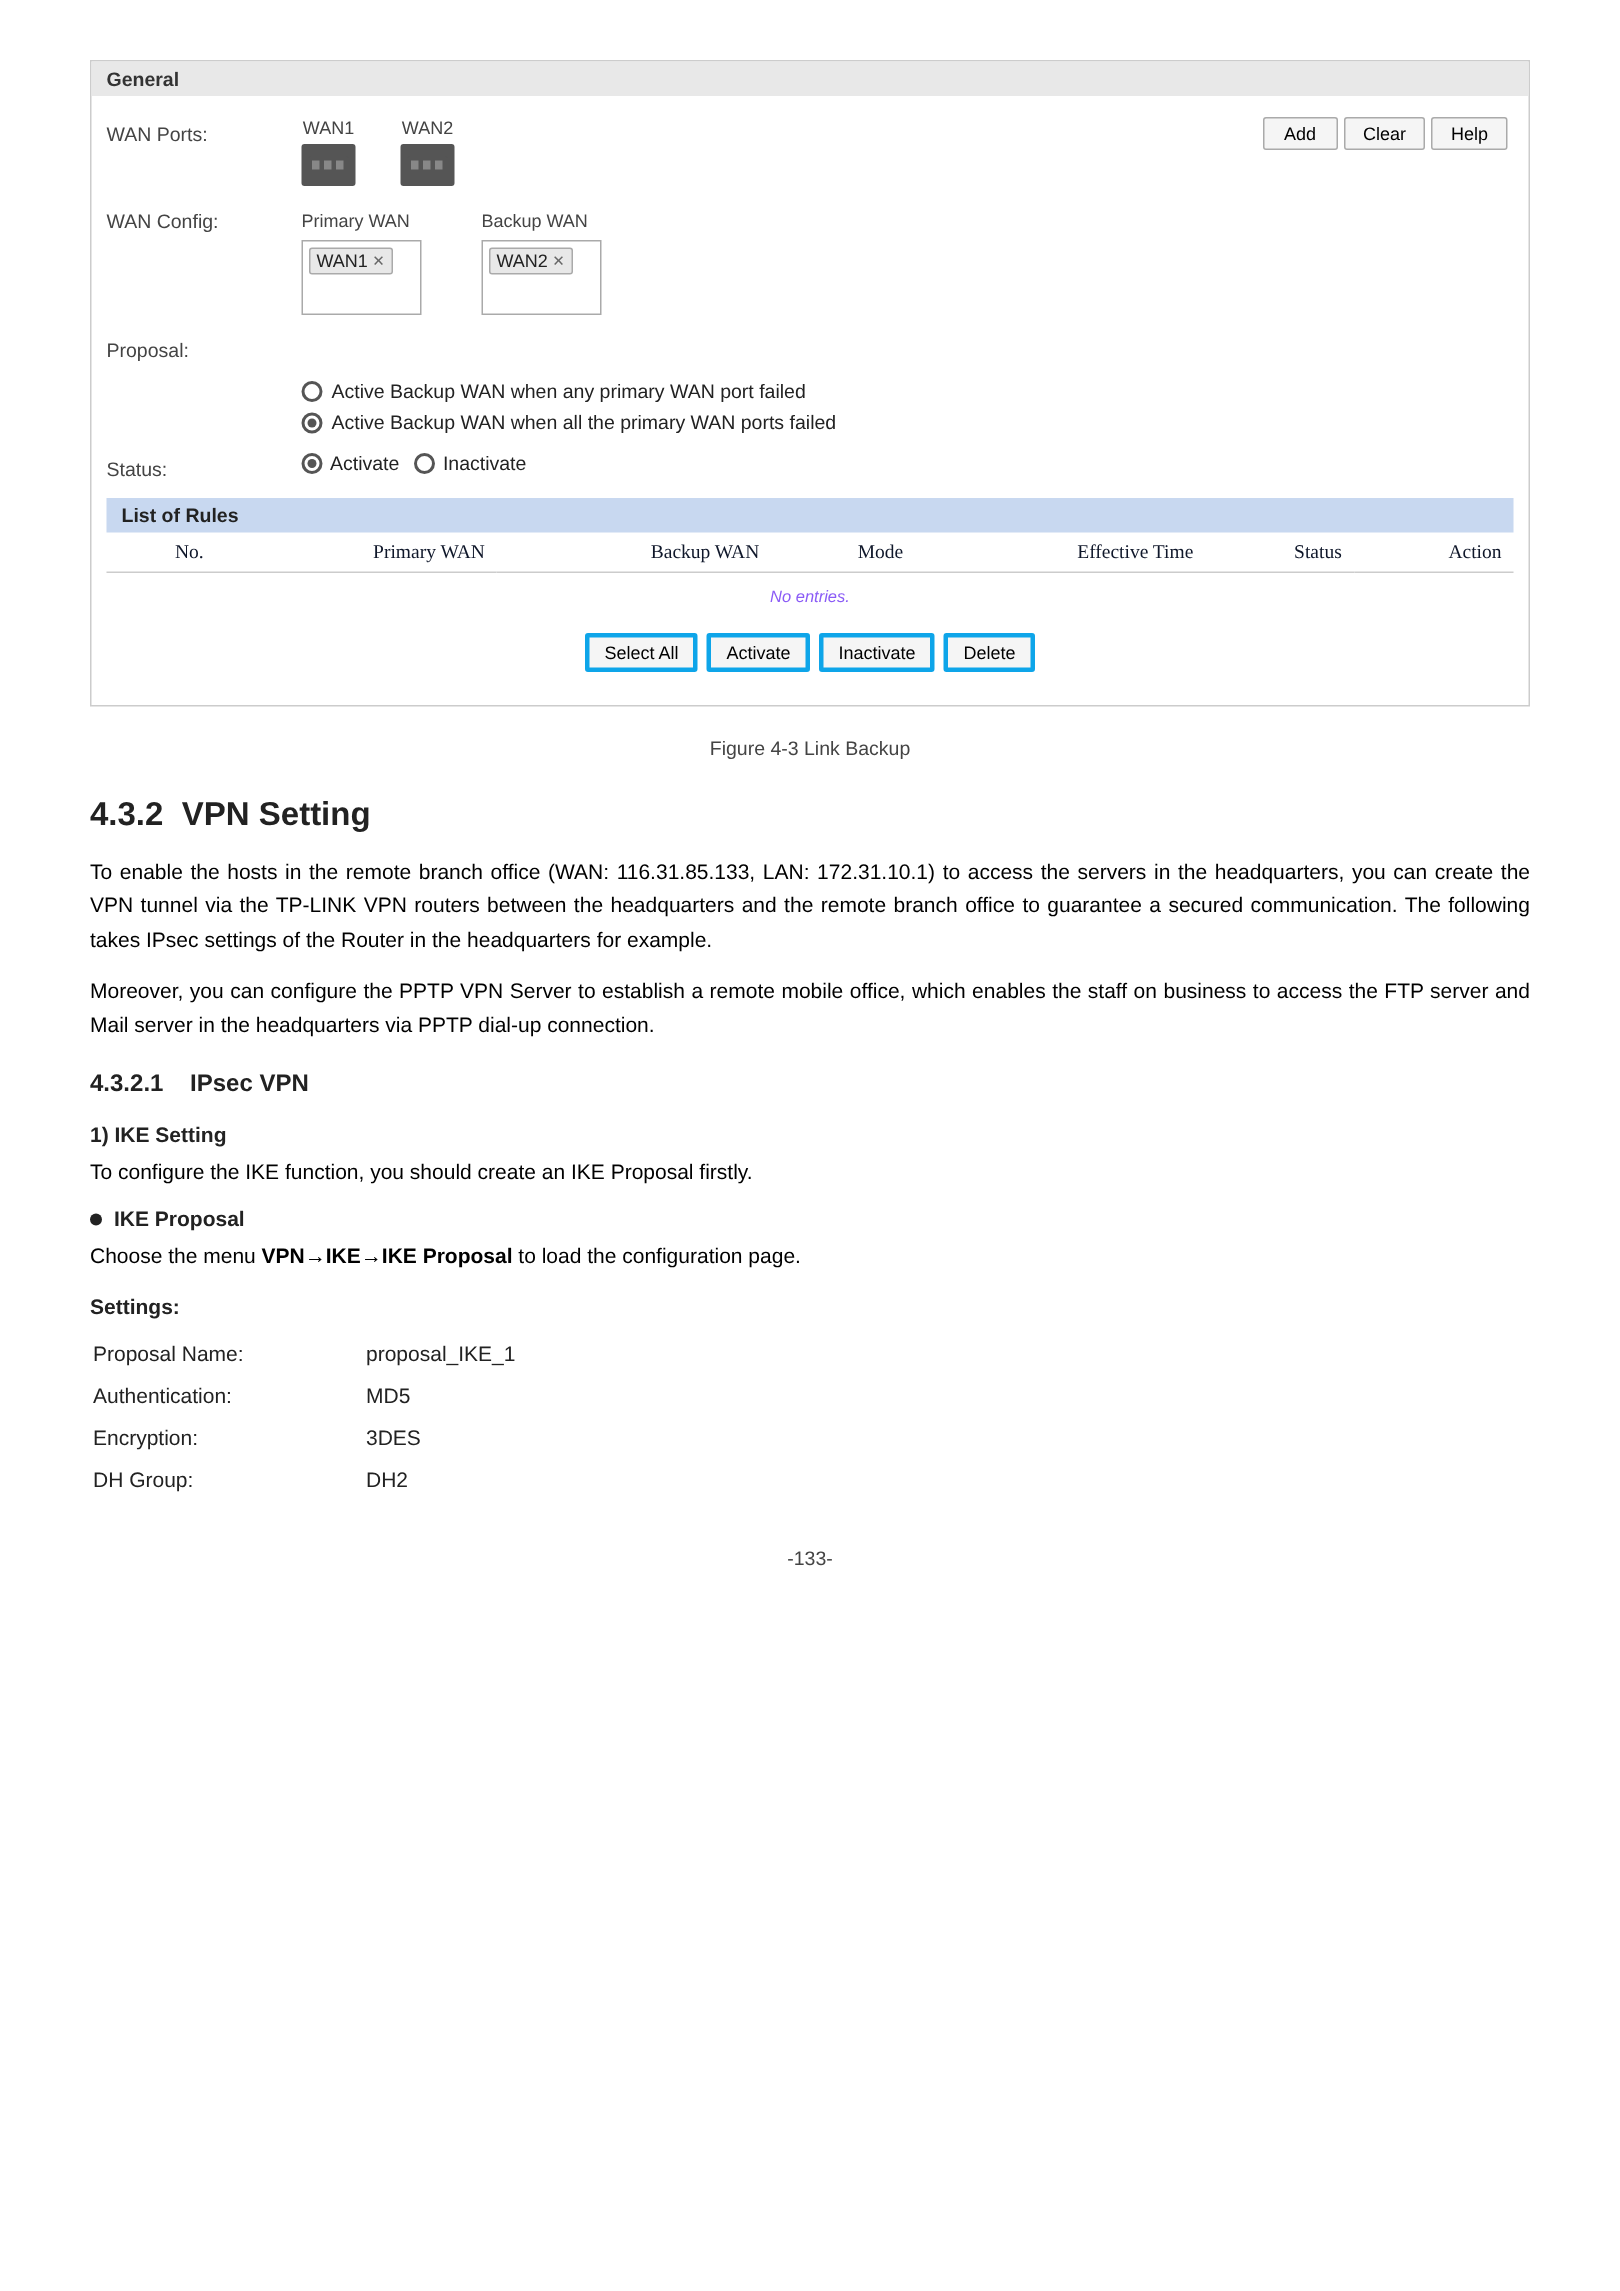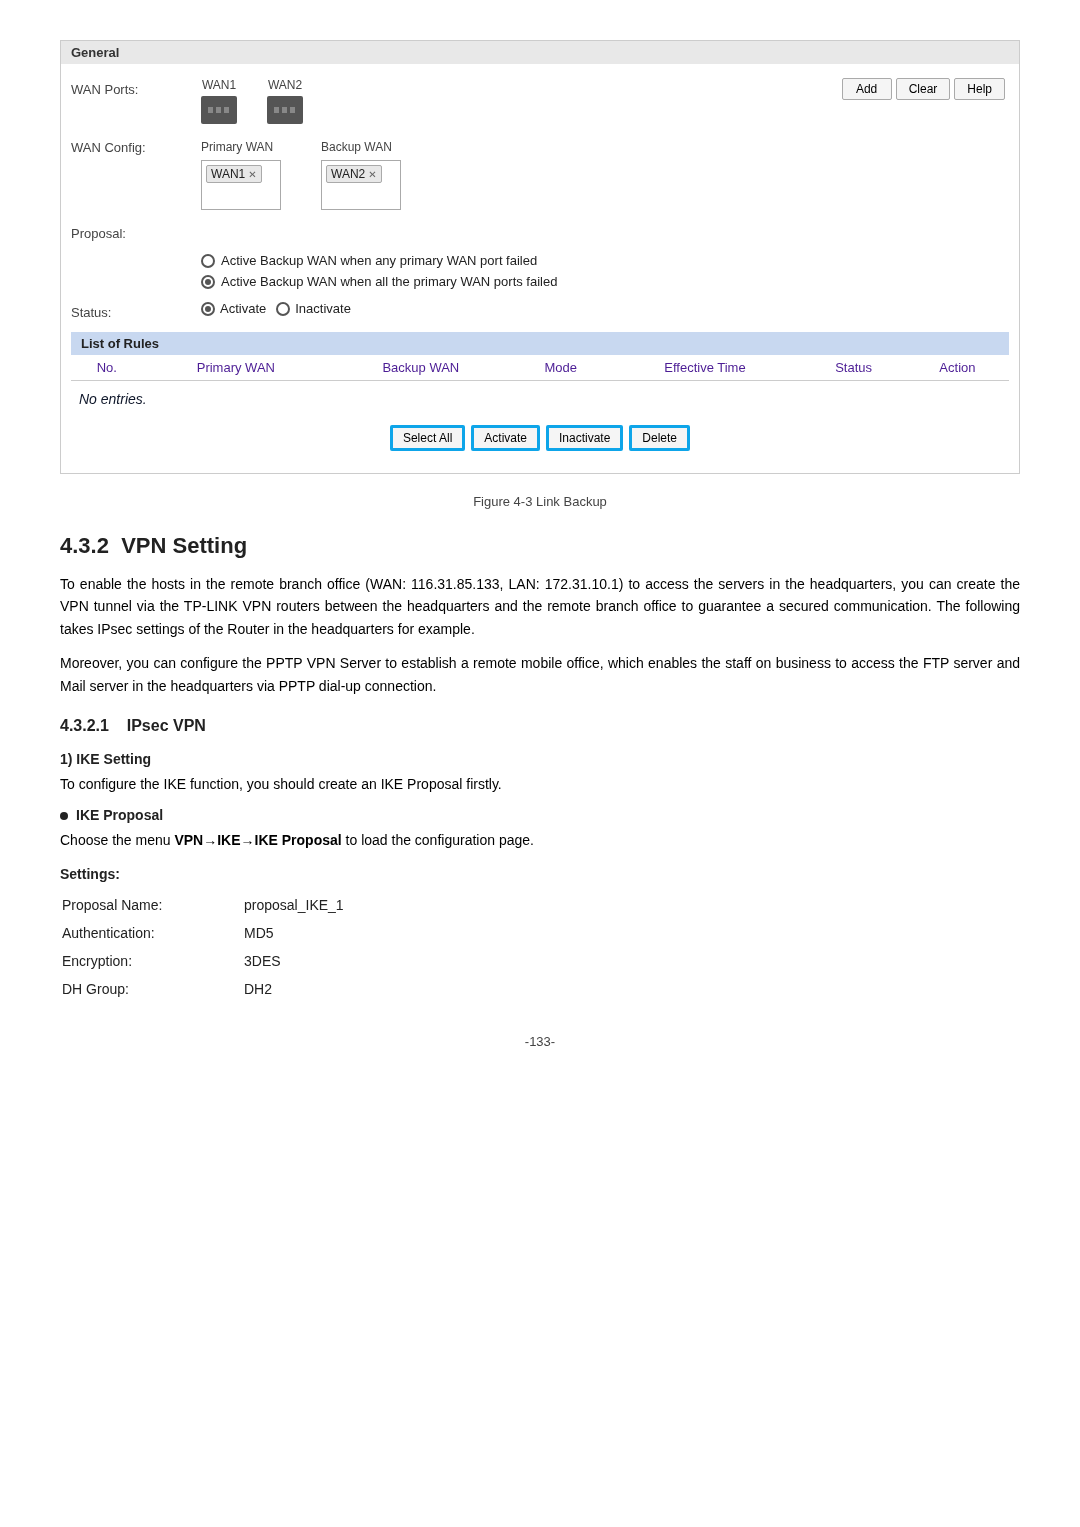--- a/index.html
+++ b/index.html
@@ -204,28 +204,30 @@
     }
     .rules-table {
       width: 100%;
       border-collapse: collapse;
       font-size: 13px;
     }
     .rules-table th {
       padding: 5px 8px;
       border-bottom: 1px solid #ccc;
       font-weight: normal;
-      color: #4c1d95;
-      text-align: center;
+      color: #0f172a;
+      text-align: right;
+      font-family: Liberation Serif, serif;
     }
     .rules-table td {
       padding: 6px 8px;
-      color: #0f172a;
+      text-align: center;
+      color: #8b5cf6;
       font-style: italic;
-      font-size: 14px;
+      font-size: 11px;
     }
     .no-entries-row td {
       padding: 10px 8px;
     }
     .rules-actions {
       padding: 8px;
       display: flex;
       gap: 6px;
       justify-content: center;
     }

